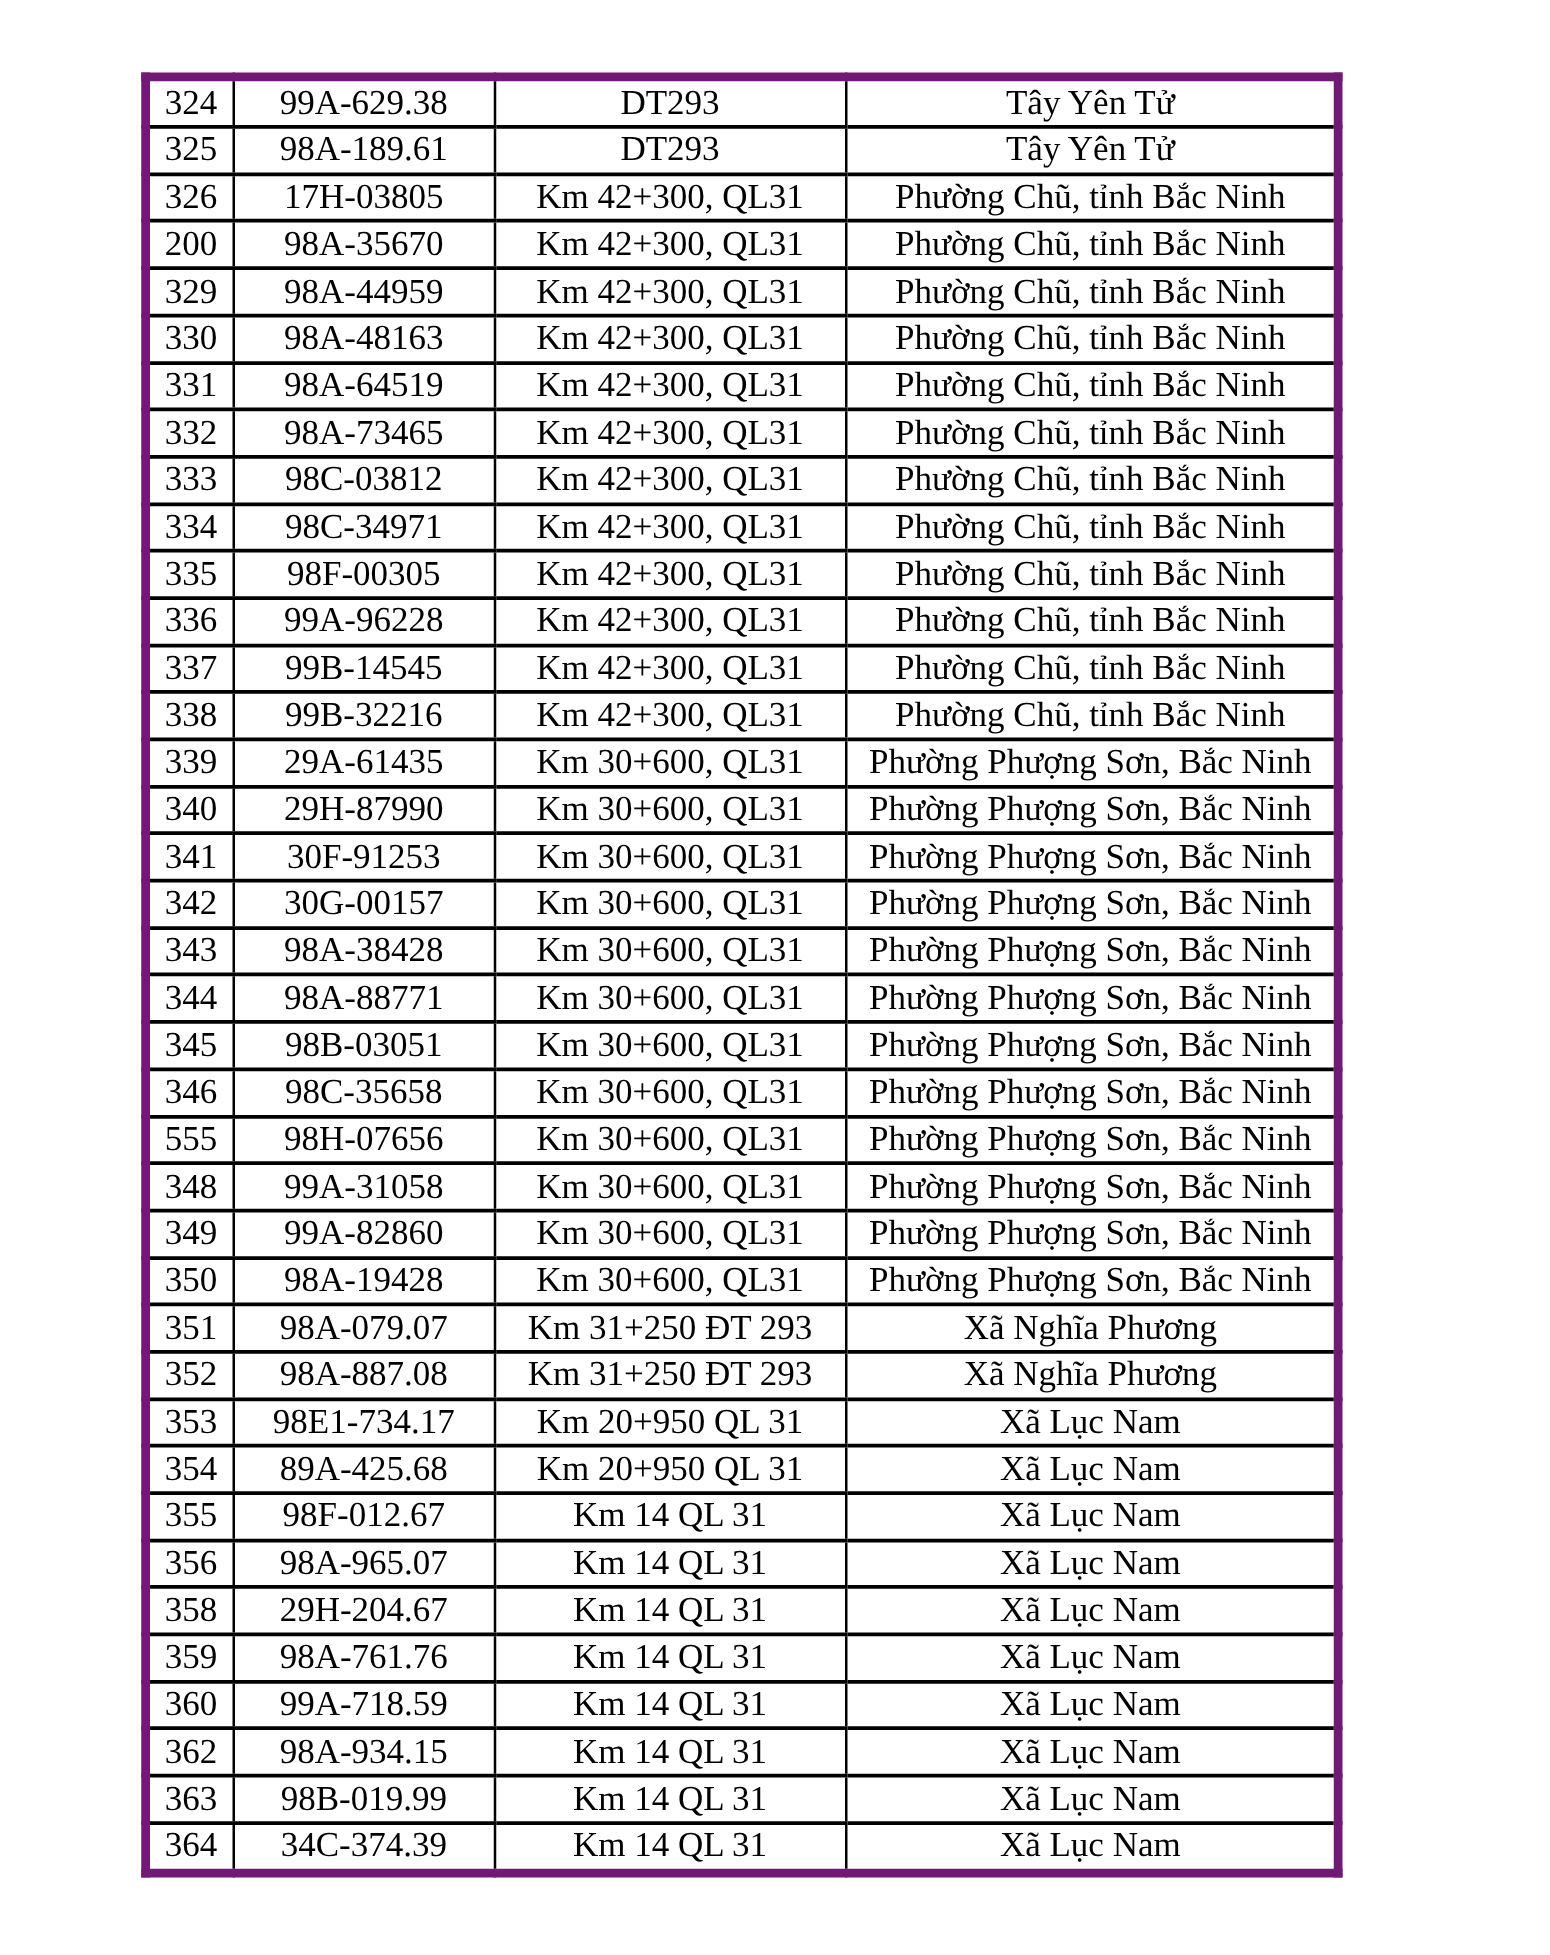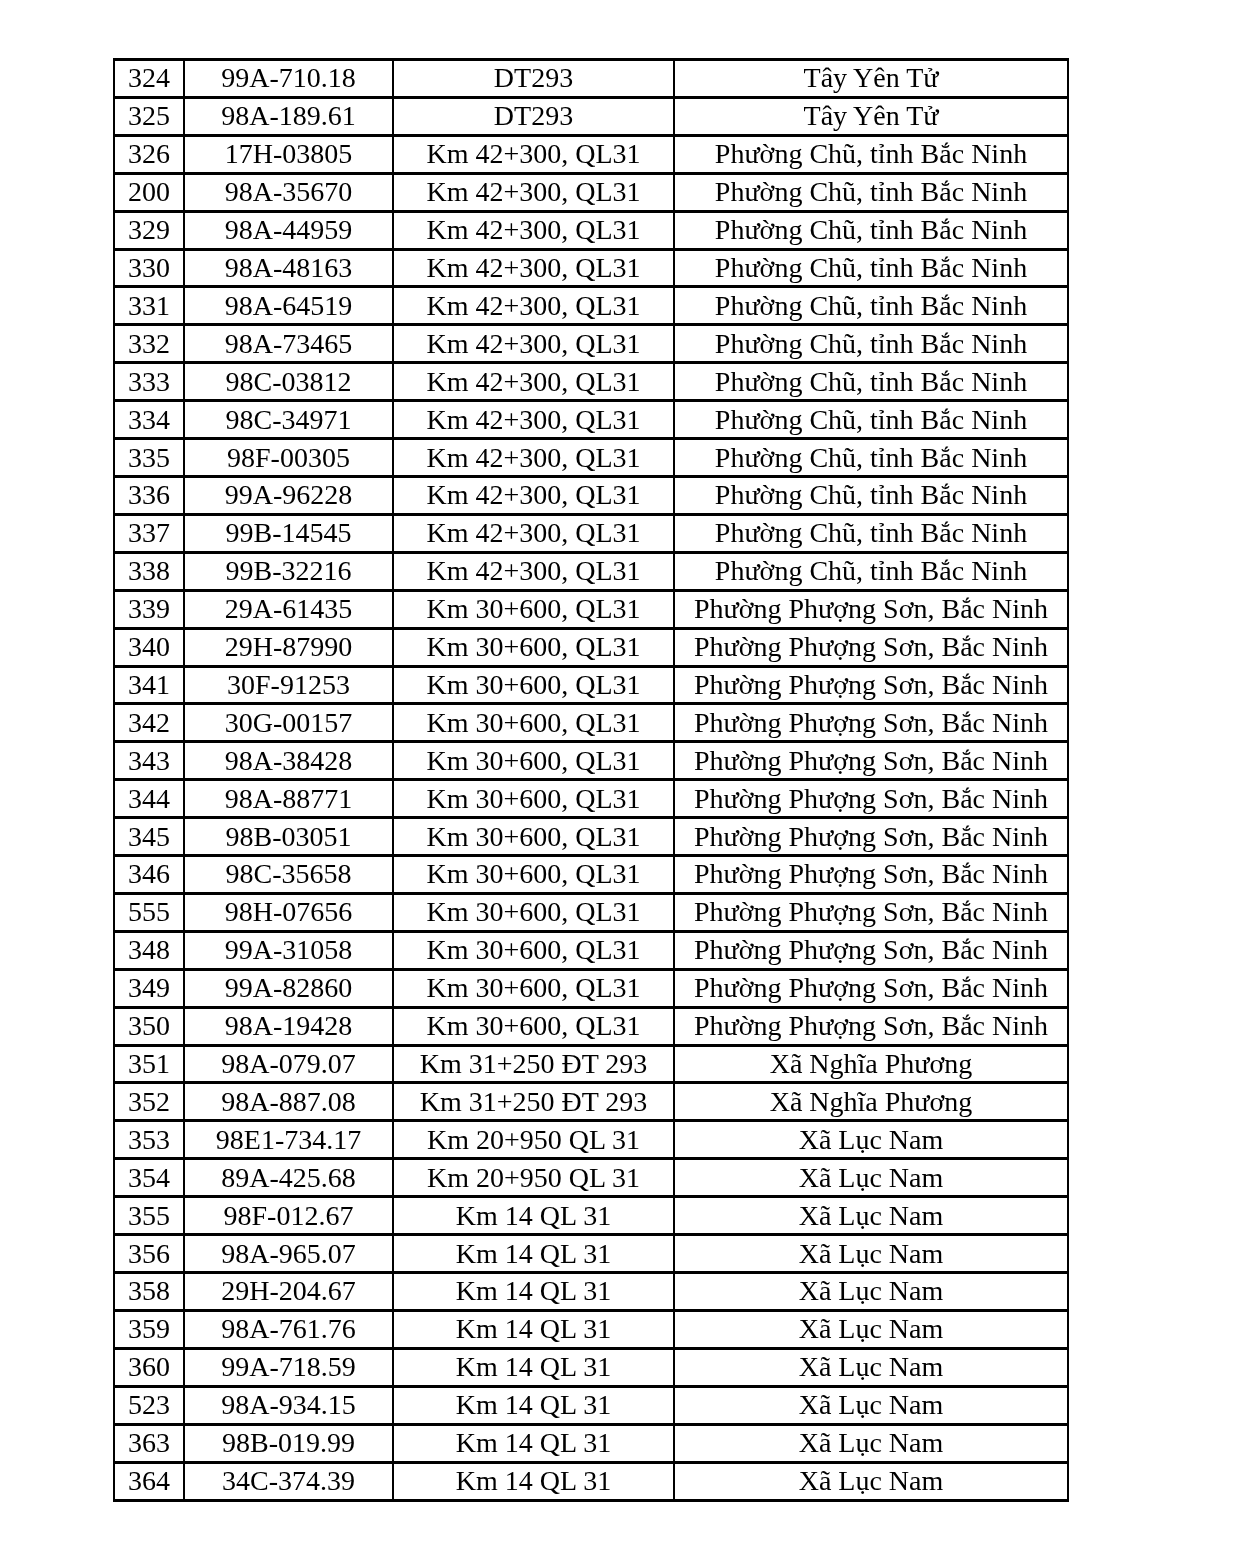--- a/index.html
+++ b/index.html
@@ -17,21 +17,21 @@
     overflow: hidden;
   }
   table.veh-table {
     position: absolute;
     left: 113px;
     top: 58px;
     width: 954px;
     height: 1444px;
     border-collapse: collapse;
     table-layout: fixed;
-    border: 1px solid #701a75;
+    border: 7px solid #701a75;
   }
   table.veh-table td {
     border-left: 2px solid #000000;
     border-right: 2px solid #000000;
     border-top: 3px solid #000000;
     border-bottom: 3px solid #000000;
     text-align: center;
     vertical-align: middle;
     font-size: 28px;
     line-height: 1;
@@ -51,21 +51,21 @@
   <table class="veh-table">
     <colgroup>
       <col class="c-stt">
       <col class="c-plate">
       <col class="c-loc">
       <col class="c-place">
     </colgroup>
     <tbody>
         <tr>
       <td>324</td>
-      <td>99A-710.18</td>
+      <td>99A-629.38</td>
       <td>DT293</td>
       <td>Tây Yên Tử</td>
     </tr>
         <tr>
       <td>325</td>
       <td>98A-189.61</td>
       <td>DT293</td>
       <td>Tây Yên Tử</td>
     </tr>
         <tr>
@@ -260,21 +260,21 @@
       <td>Km 14 QL 31</td>
       <td>Xã Lục Nam</td>
     </tr>
         <tr>
       <td>360</td>
       <td>99A-718.59</td>
       <td>Km 14 QL 31</td>
       <td>Xã Lục Nam</td>
     </tr>
         <tr>
-      <td>523</td>
+      <td>362</td>
       <td>98A-934.15</td>
       <td>Km 14 QL 31</td>
       <td>Xã Lục Nam</td>
     </tr>
         <tr>
       <td>363</td>
       <td>98B-019.99</td>
       <td>Km 14 QL 31</td>
       <td>Xã Lục Nam</td>
     </tr>

